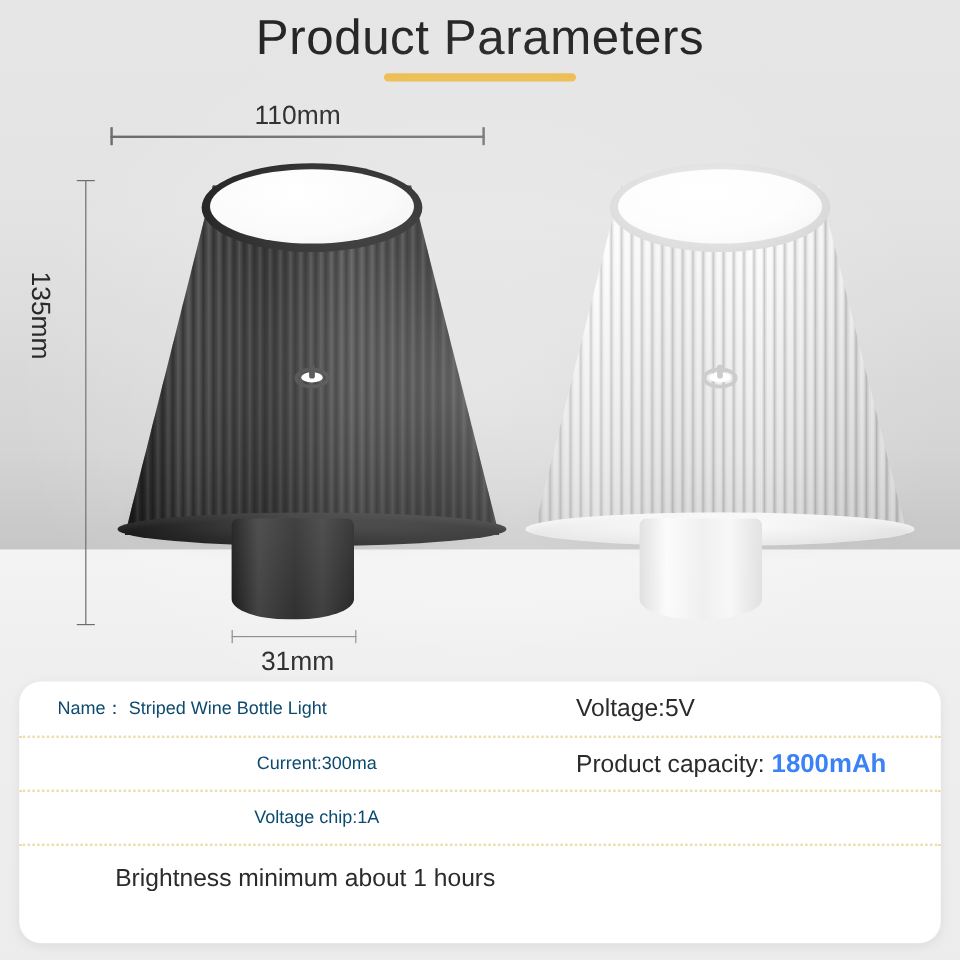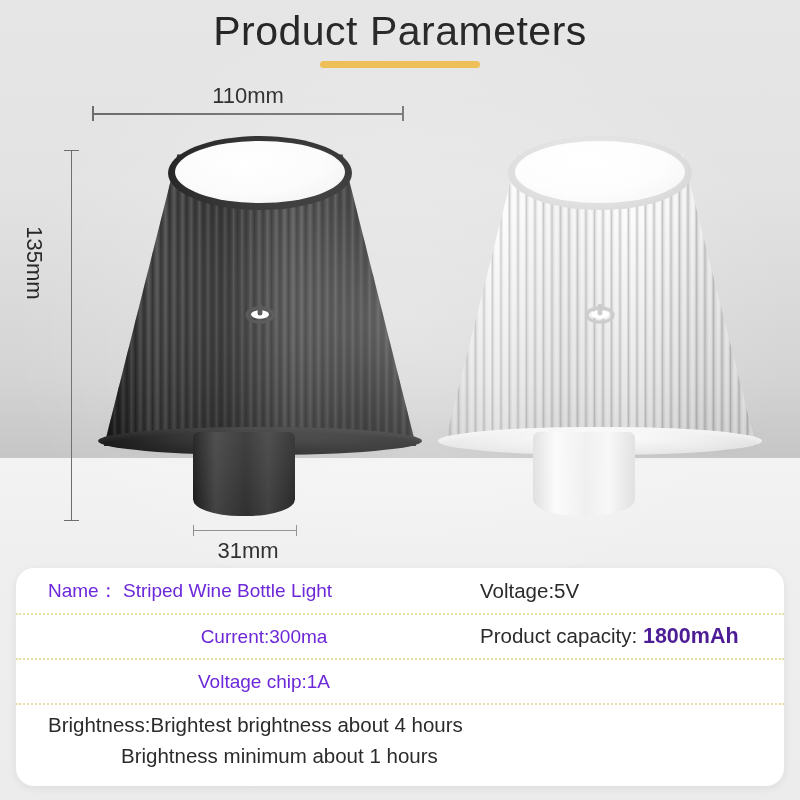--- a/index.html
+++ b/index.html
@@ -174,30 +174,30 @@
     display: flex;
     align-items: center;
     height: 45px;
     padding: 0 0 0 32px;
     box-sizing: border-box;
   }
   .spec-row + .spec-row { border-top: 2px dotted #e6dfa6; text-align: center; }
   .spec-row.wide { height: 83px; align-items: flex-start; padding-top: 8px; }
   .spec-cell-left {
     width: 432px;
-    font-size: 19px;
-    color: #6d28d9;
+    font-size: 15px;
+    color: #0c4a6e;
     white-space: nowrap;
   }
   .spec-cell-right {
     font-size: 20.5px;
     color: #2b2b2b;
     white-space: nowrap;
   }
-  .spec-strong { font-weight: bold; font-size: 21.5px; color: #4c1d95; }
+  .spec-strong { font-weight: bold; font-size: 21.5px; color: #3b82f6; }
   .spec-line2 { margin-top: 7px; padding-left: 48px; }
   .spec-block-line { font-size: 20.5px; color: #2b2b2b; white-space: nowrap; }
 </style>
 </head>
 <body>
 
 <div id="page">
 
   <div class="bg-wall"></div>
   <div class="bg-surface"></div>
@@ -287,20 +287,19 @@
     </div>
 
     <div class="spec-row">
       <div class="spec-cell-left">
         <span>Voltage chip:1A</span>
       </div>
     </div>
 
     <div class="spec-row wide">
       <div>
-        <div class="spec-block-line">Brightness:Brightest brightness about 4 hours</div>
         <div class="spec-block-line spec-line2">Brightness minimum about 1 hours</div>
       </div>
     </div>
 
   </div>
 
 </div>
 
 </body></html>

